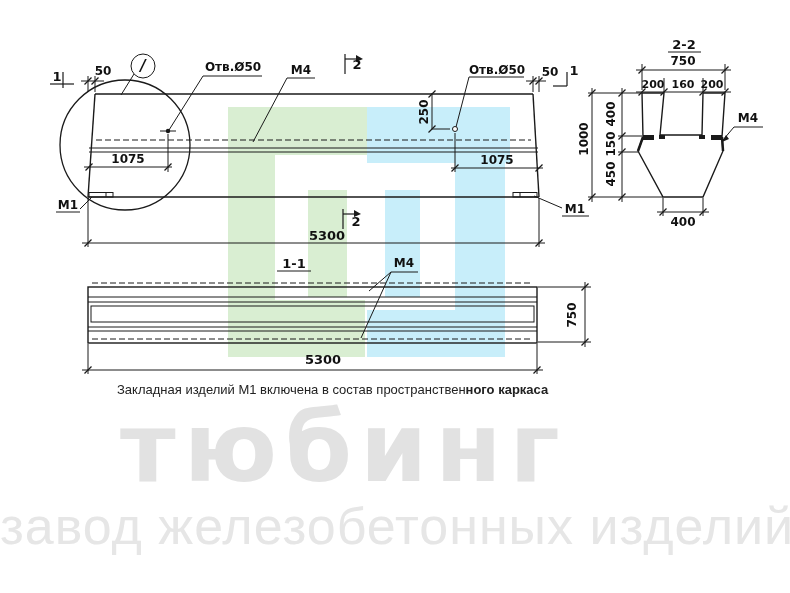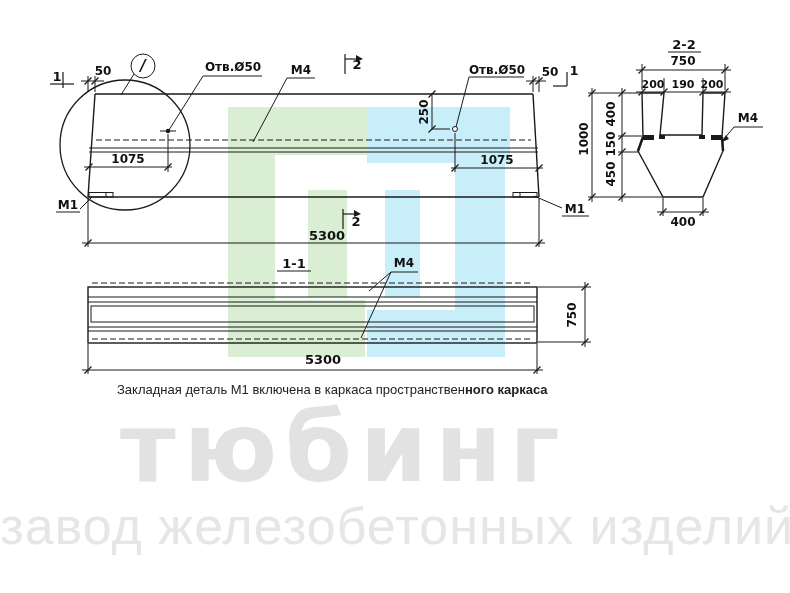--- a/index.html
+++ b/index.html
@@ -211,25 +211,25 @@
       <span style="left: 575px; top: 209px; font-size: 12px;">М1</span>
       <span style="left: 327px; top: 235px; font-size: 13px;">5300</span>
       <span style="left: 356px; top: 221px; font-size: 13px;">2</span>
       <span style="left: 294px; top: 263px; font-size: 13px;">1-1</span>
       <span style="left: 404px; top: 263px; font-size: 12px;">М4</span>
       <span class="rot" style="left: 572px; top: 315px; font-size: 12px;">750</span>
       <span style="left: 323px; top: 359px; font-size: 13px;">5300</span>
       <span style="left: 684px; top: 44px; font-size: 13px; text-align: center;">2-2</span>
       <span style="left: 683px; top: 61px; font-size: 12px;">750</span>
       <span style="left: 653px; top: 84px; font-size: 11px;">200</span>
-      <span style="left: 683px; top: 84px; font-size: 11px;">190</span>
+      <span style="left: 683px; top: 84px; font-size: 11px;">160</span>
       <span style="left: 712px; top: 84px; font-size: 11px;">200</span>
       <span class="rot" style="left: 584px; top: 139px; font-size: 12px;">1000</span>
       <span class="rot" style="left: 611px; top: 114px; font-size: 12px;">400</span>
       <span class="rot" style="left: 611px; top: 144px; font-size: 12px;">150</span>
       <span class="rot" style="left: 611px; top: 174px; font-size: 12px;">450</span>
       <span style="left: 748px; top: 118px; font-size: 12px;">М4</span>
       <span style="left: 683px; top: 222px; font-size: 12px;">400</span>
     </div>
 
-  <div class="note"><span>Закладная деталь М1 включена в каркаса пространствен</span><span class="b">ного каркаса</span></div>
+  <div class="note"><span>Закладная изделий М1 включена в состав пространствен</span><span class="b">ного каркаса</span></div>
 
 </div>
 
 </body></html>

